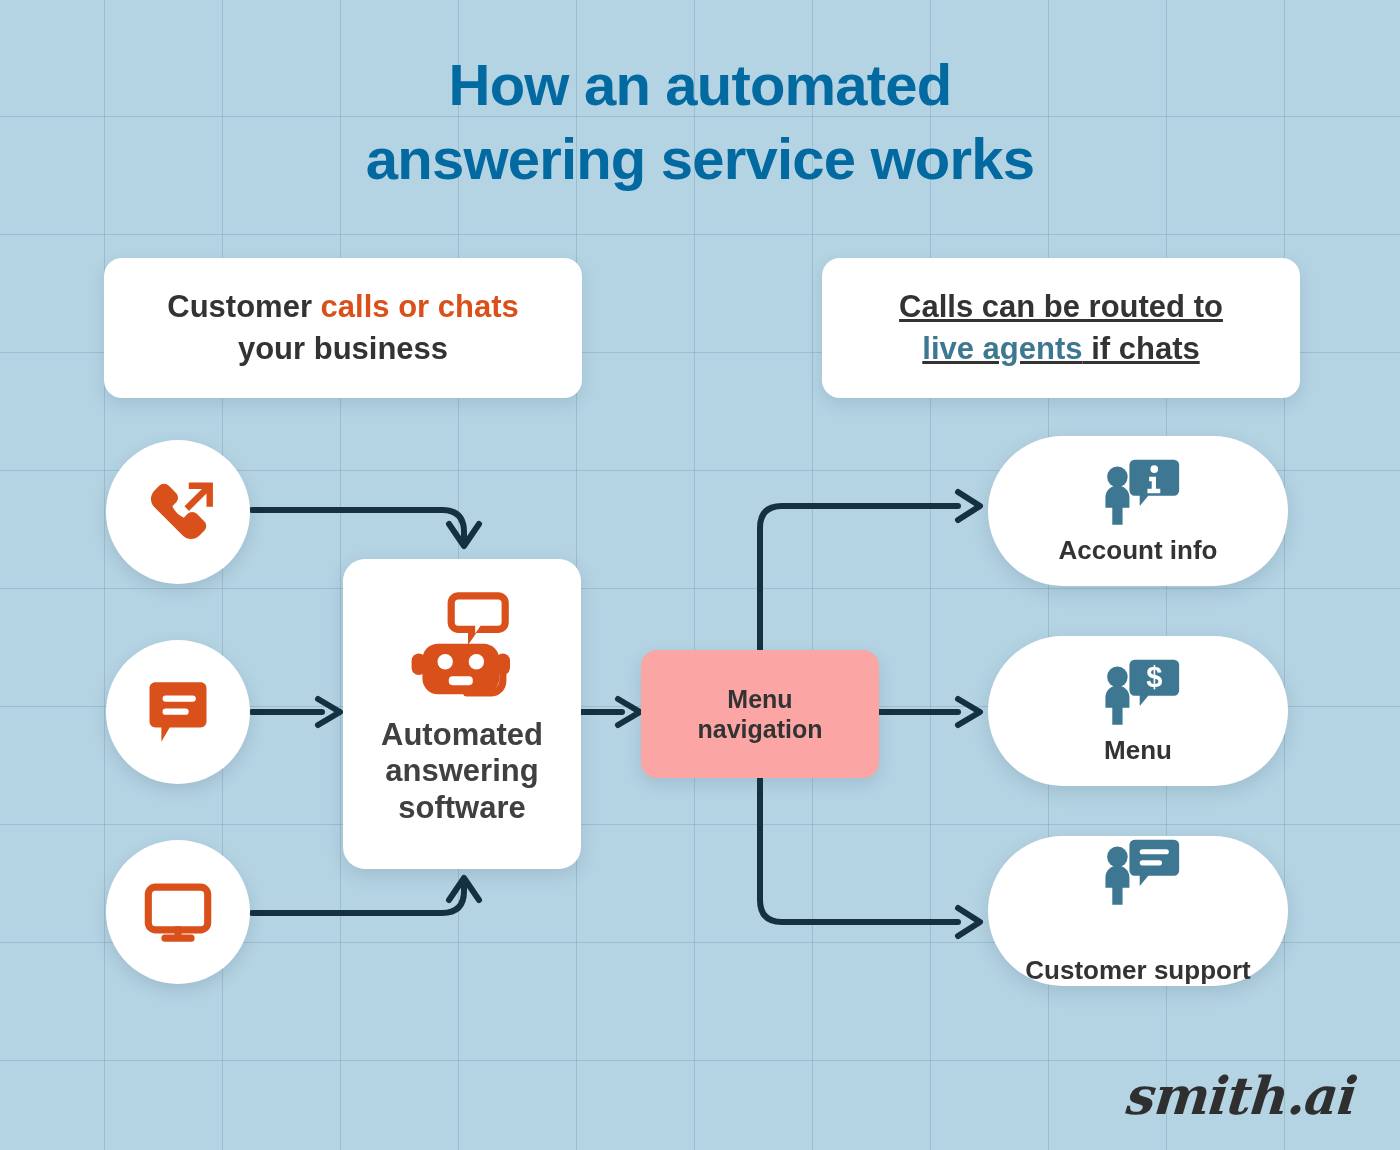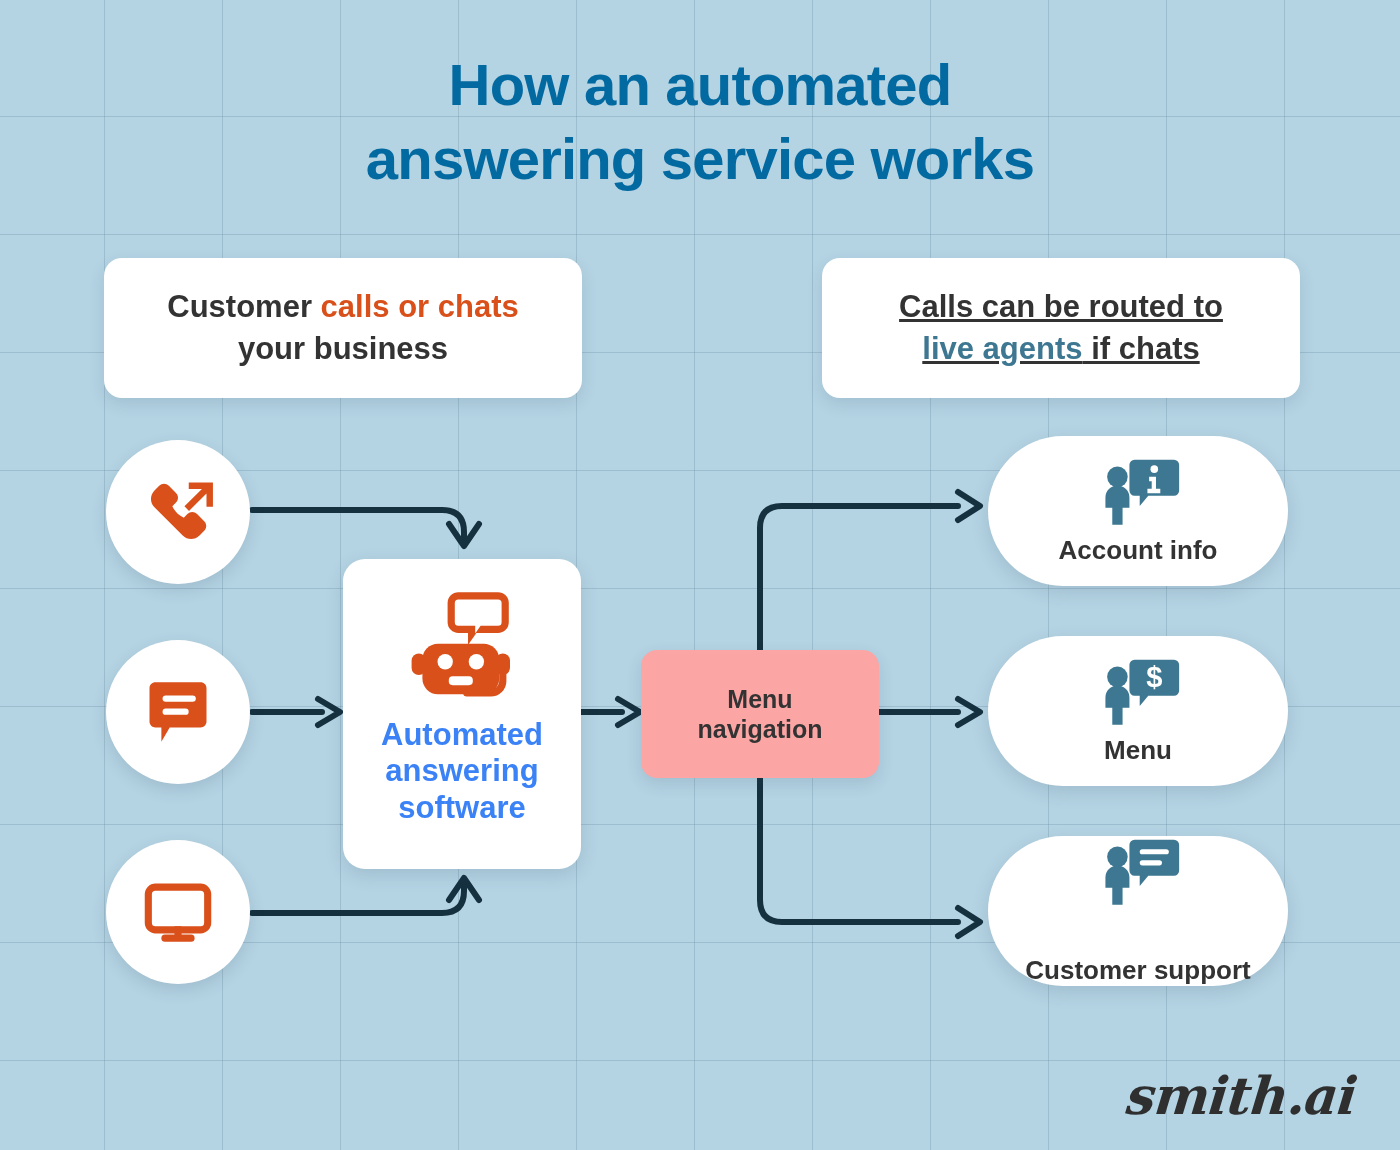--- a/index.html
+++ b/index.html
@@ -96,21 +96,21 @@
     display: flex;
     flex-direction: column;
     align-items: center;
     justify-content: flex-start;
     padding-top: 26px;
     box-sizing: border-box;
   }
   #software-label {
     margin-top: 12px;
     text-align: center;
-    color: #3b82f6;
+    color: #404040;
     font-size: 31px;
     font-weight: bold;
     line-height: 1.17;
     white-space: pre-line;
   }
 
   
   #menu-nav {
     position: absolute;
     left: 641px;

